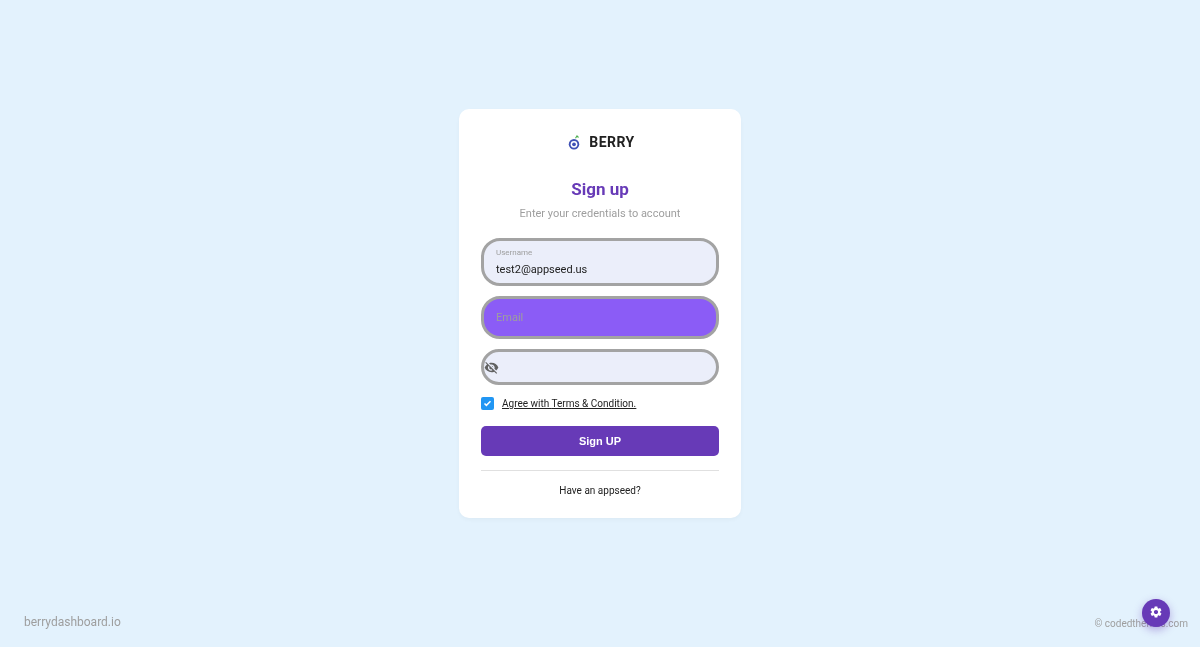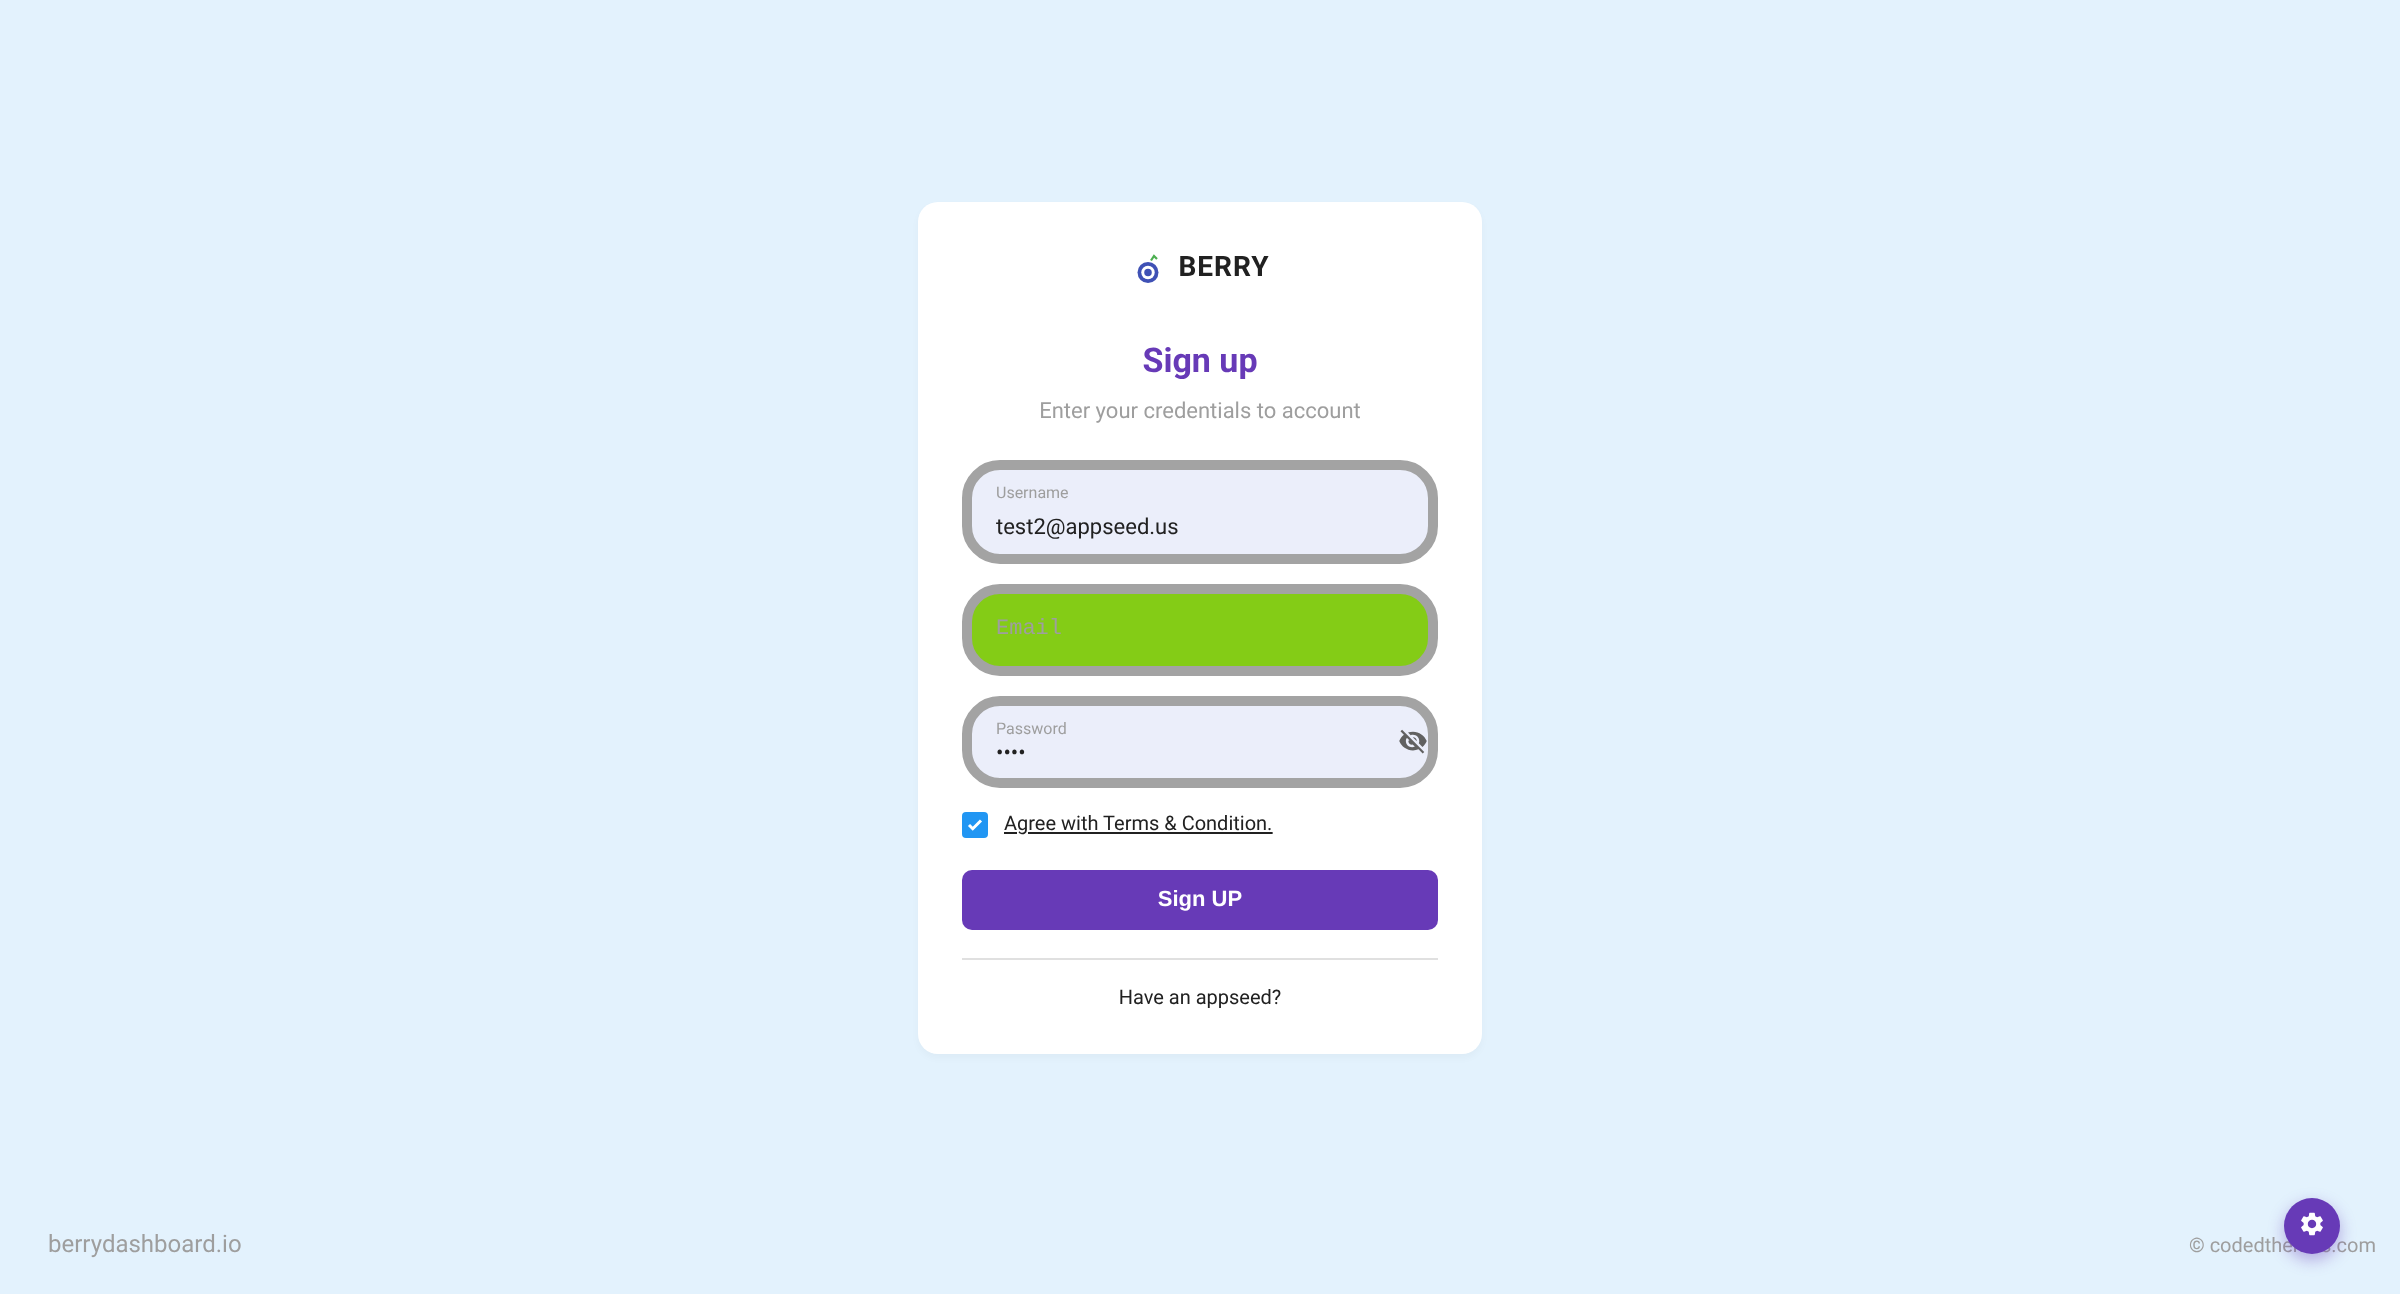--- a/index.html
+++ b/index.html
@@ -65,34 +65,33 @@
 
     .subtitle {
       text-align: center;
       color: #9e9e9e;
       font-size: 11px;
       margin-bottom: 18px;
     }
 
     .input-wrapper {
       position: relative;
-      border: 5px solid #a3a3a3;
+      border: 3px solid #a3a3a3;
       border-radius: 19px;
       background: #ebeefa;
       margin-bottom: 10px;
       padding: 8px 12px 6px 12px;
       min-height: 36px;
     }
 
     .input-wrapper.empty {
-      background: #84cc16;
+      background: #8b5cf6;
       padding: 0;
       display: flex;
       align-items: center;
-      font-family: Liberation Mono, monospace;
     }
 
     .input-wrapper.empty input {
       padding: 12px;
     }
 
     .input-label {
       font-size: 8px;
       color: #9e9e9e;
       display: block;
@@ -252,24 +251,20 @@
     <div class="input-wrapper">
       <label class="input-label">Username</label>
       <input class="input-field" type="text" value="test2@appseed.us" style="">
     </div>
 
     <div class="input-wrapper empty">
       <input class="input-field" type="text" placeholder="Email" style="">
     </div>
 
     <div class="input-wrapper password-wrapper" style="padding:0;">
-      <div class="password-inner">
-        <label class="input-label">Password</label>
-        <span class="input-field" style="display:block;">••••</span>
-      </div>
       <span class="eye-icon">
         <svg width="15" height="15" viewBox="0 0 24 24" fill="#616161">
           <path d="M12 7c2.76 0 5 2.24 5 5 0 .65-.13 1.26-.36 1.83l2.92 2.92c1.51-1.26 2.7-2.89 3.43-4.75-1.73-4.39-6-7.5-11-7.5-1.4 0-2.74.25-3.98.7l2.16 2.16C10.74 7.13 11.35 7 12 7zM2 4.27l2.28 2.28.46.46C3.08 8.3 1.78 10.02 1 12c1.73 4.39 6 7.5 11 7.5 1.55 0 3.03-.3 4.38-.84l.42.42L19.73 22 21 20.73 3.27 3 2 4.27zM7.53 9.8l1.55 1.55c-.05.21-.8.43-.8.65 0 1.66 1.34 3 3 3 .22 0 .44-.3.65-.08l1.55 1.55c-.67.33-1.41.53-2.2.53-2.76 0-5-2.24-5-5 0-.79.2-1.53.53-2.2zm4.31-.78l3.15 3.15.02-.16c0-1.66-1.34-3-3-3l-.17.01z"></path>
         </svg>
       </span>
     </div>
 
     <div class="agree-row">
       <div class="checkbox">
         <svg viewBox="0 0 24 24" fill="none" stroke="#ffffff" stroke-width="4">

